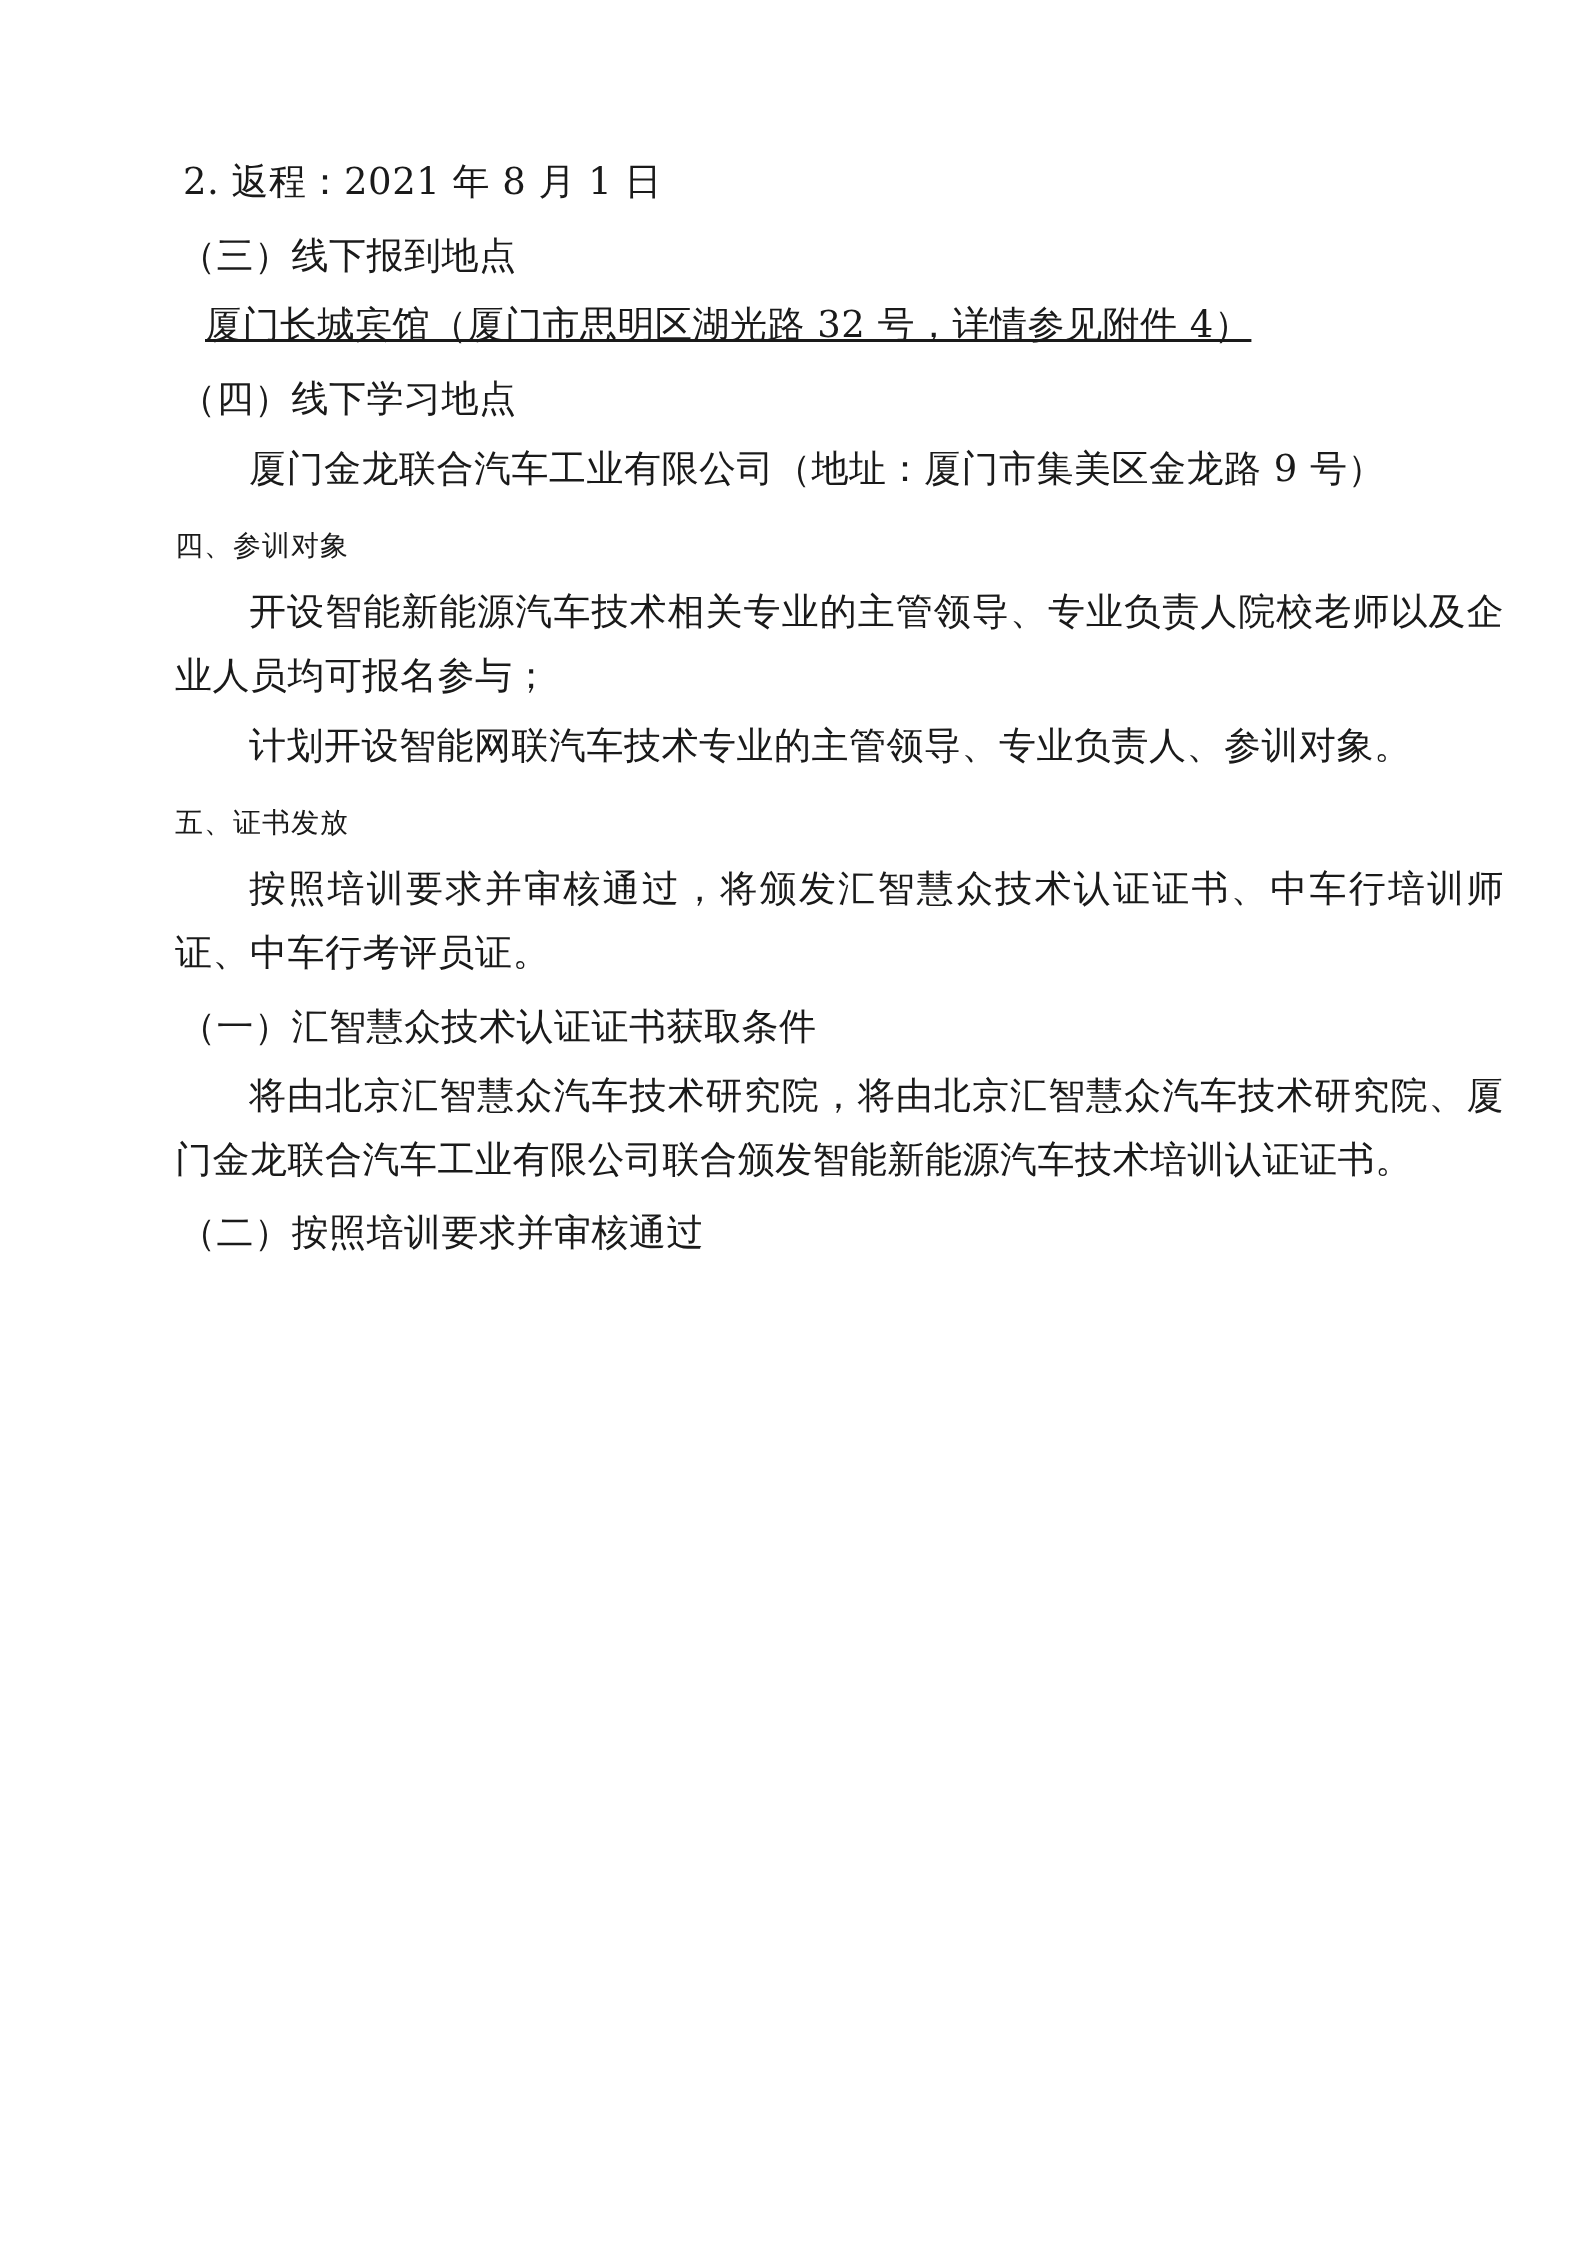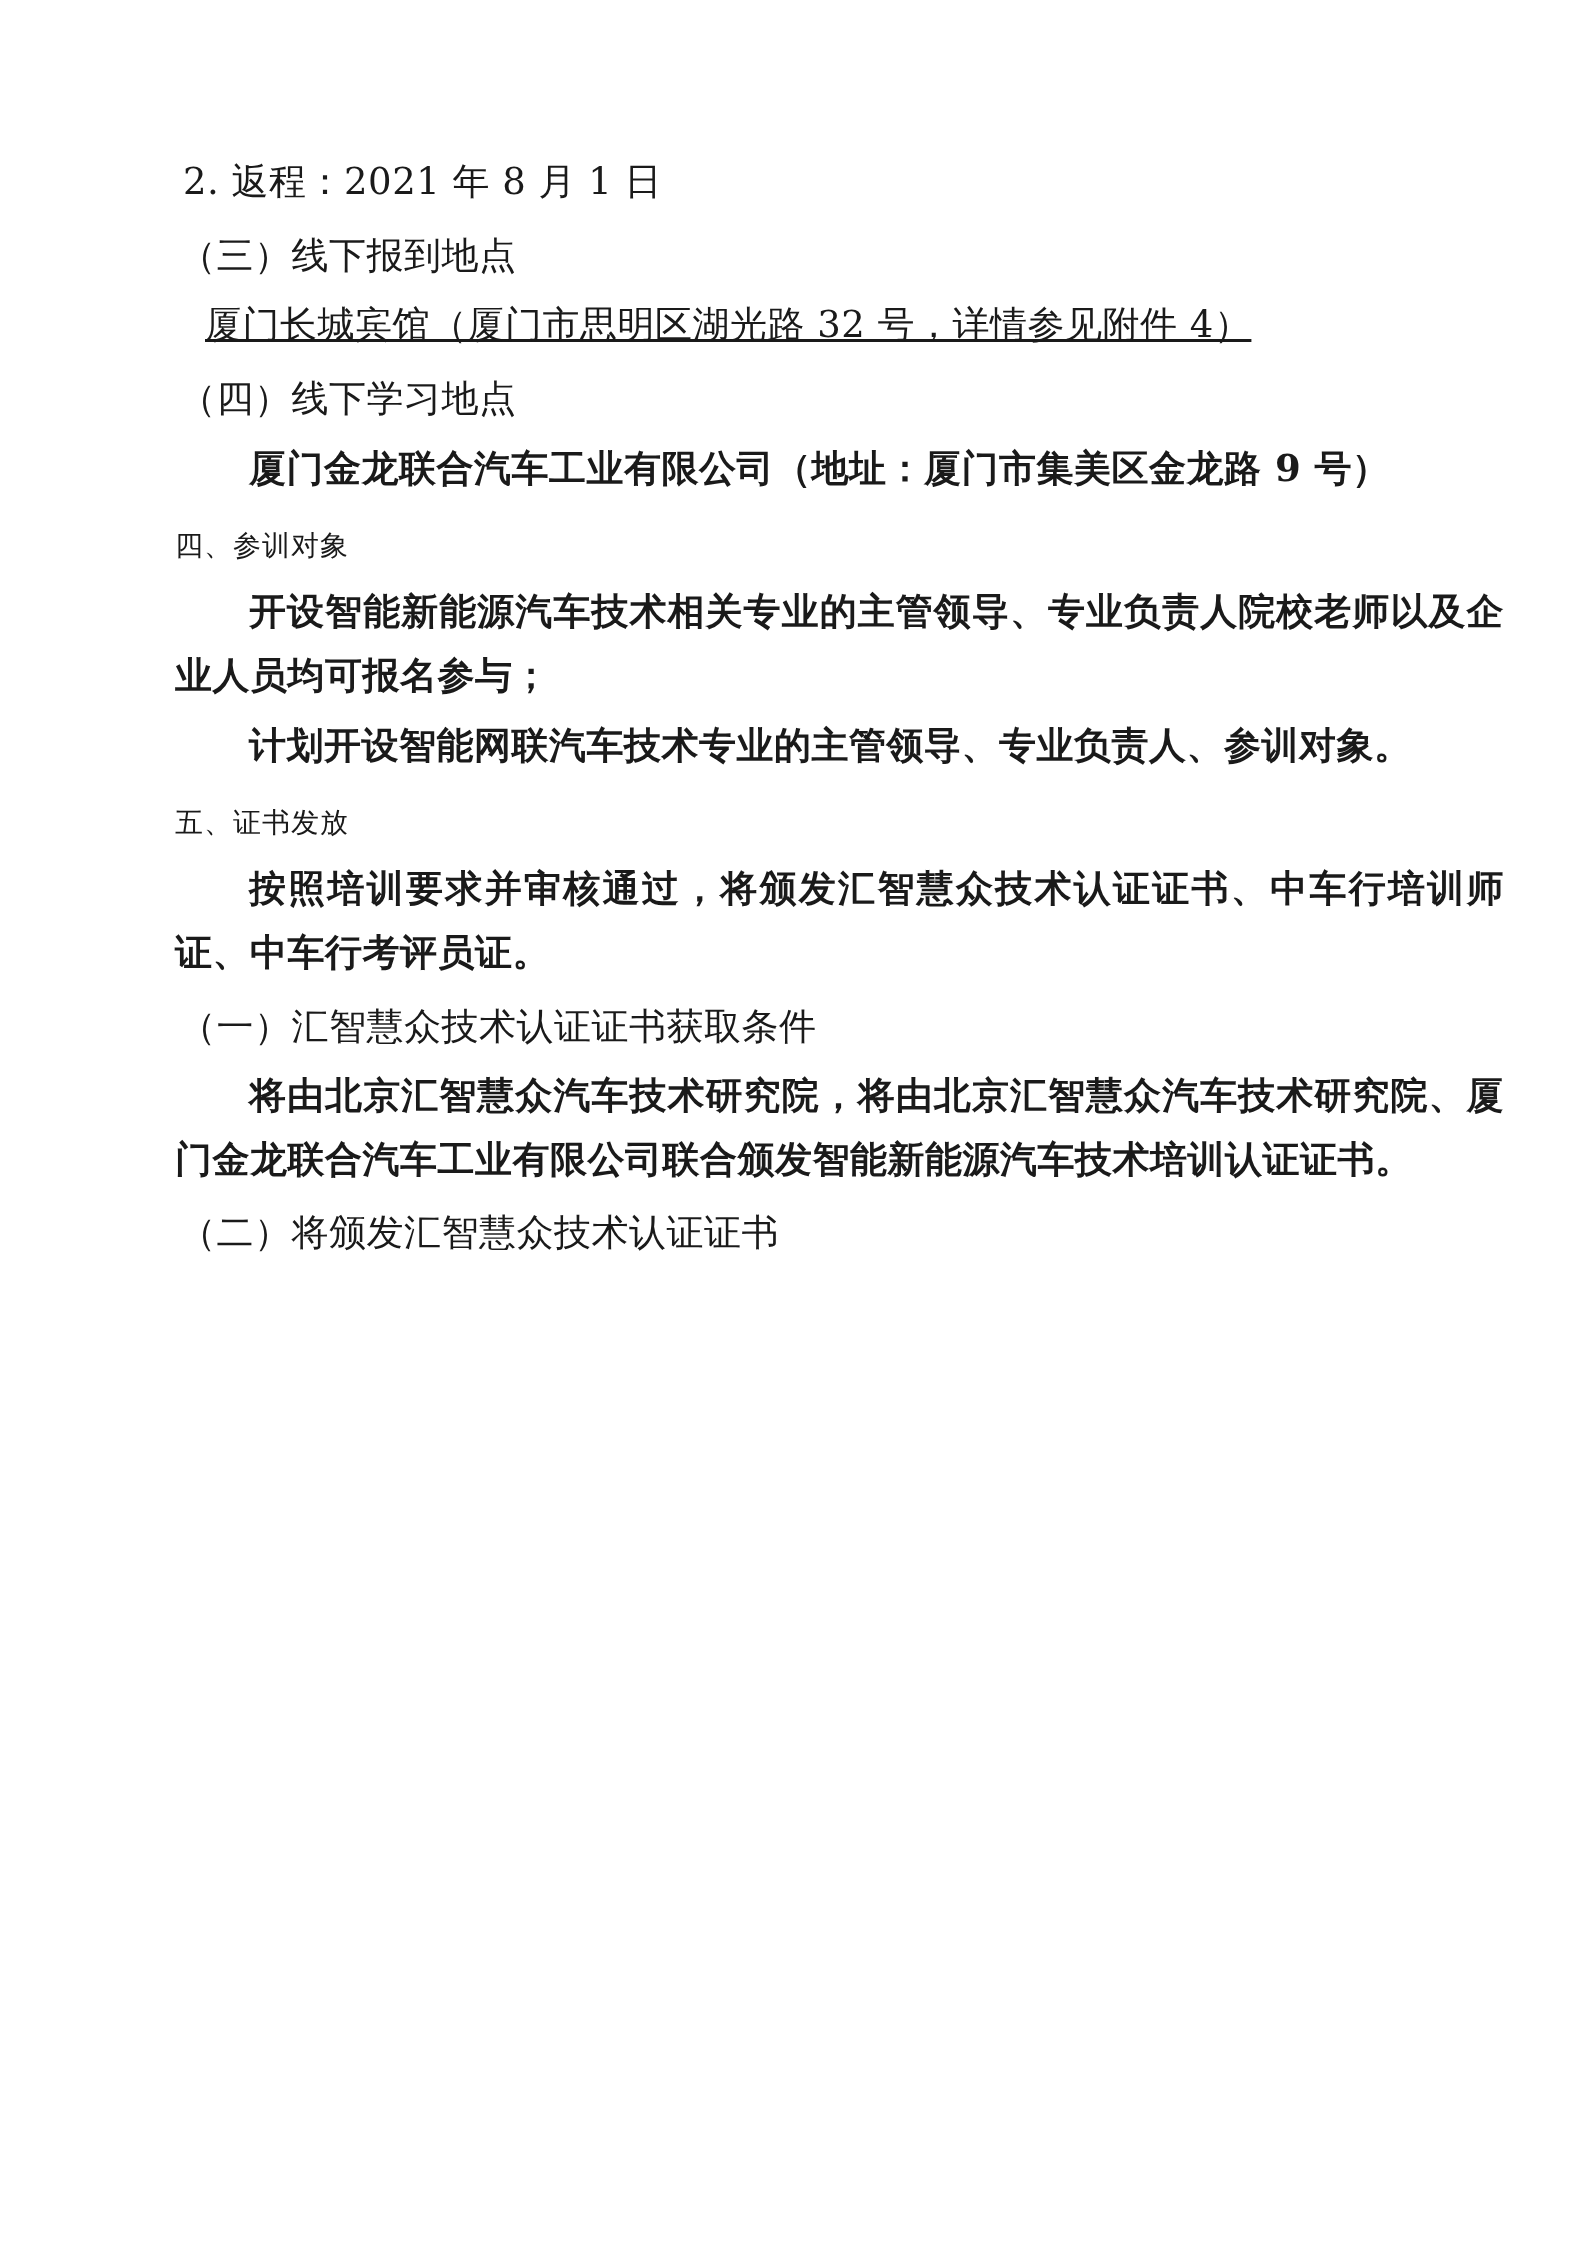--- a/index.html
+++ b/index.html
@@ -30,21 +30,20 @@
     margin: 0 0 6px 0;
     text-align: justify;
     text-justify: inter-ideograph;
   }
   .indent-1 {
     text-indent: 0;
     padding-left: 8px;
   }
   .indent-2 {
     text-indent: 74px;
-    font-weight: bold;
   }
   .indent-small {
     padding-left: 30px;
     text-decoration: underline;
   }
   .heading {
     font-weight: normal;
     font-family: "DejaVu Sans", "Liberation Sans", sans-serif;
     font-size: 28px;
     margin: 22px 0 10px 0;
@@ -78,16 +77,16 @@
     <p class="para indent-2">计划开设智能网联汽车技术专业的主管领导、专业负责人、参训对象。</p>
 
     <p class="para heading">五、证书发放</p>
 
     <p class="para indent-2">按照培训要求并审核通过，将颁发汇智慧众技术认证证书、中车行培训师证、中车行考评员证。</p>
 
     <p class="para indent-1 subheading">（一）汇智慧众技术认证证书获取条件</p>
 
     <p class="para indent-2">将由北京汇智慧众汽车技术研究院，将由北京汇智慧众汽车技术研究院、厦门金龙联合汽车工业有限公司联合颁发智能新能源汽车技术培训认证证书。</p>
 
-    <p class="para indent-1 subheading">（二）将颁发汇智慧众技术认证证书</p>
+    <p class="para indent-1 subheading">（二）按照培训要求并审核通过</p>
 
   </div>
 </div>
 
 </body></html>

